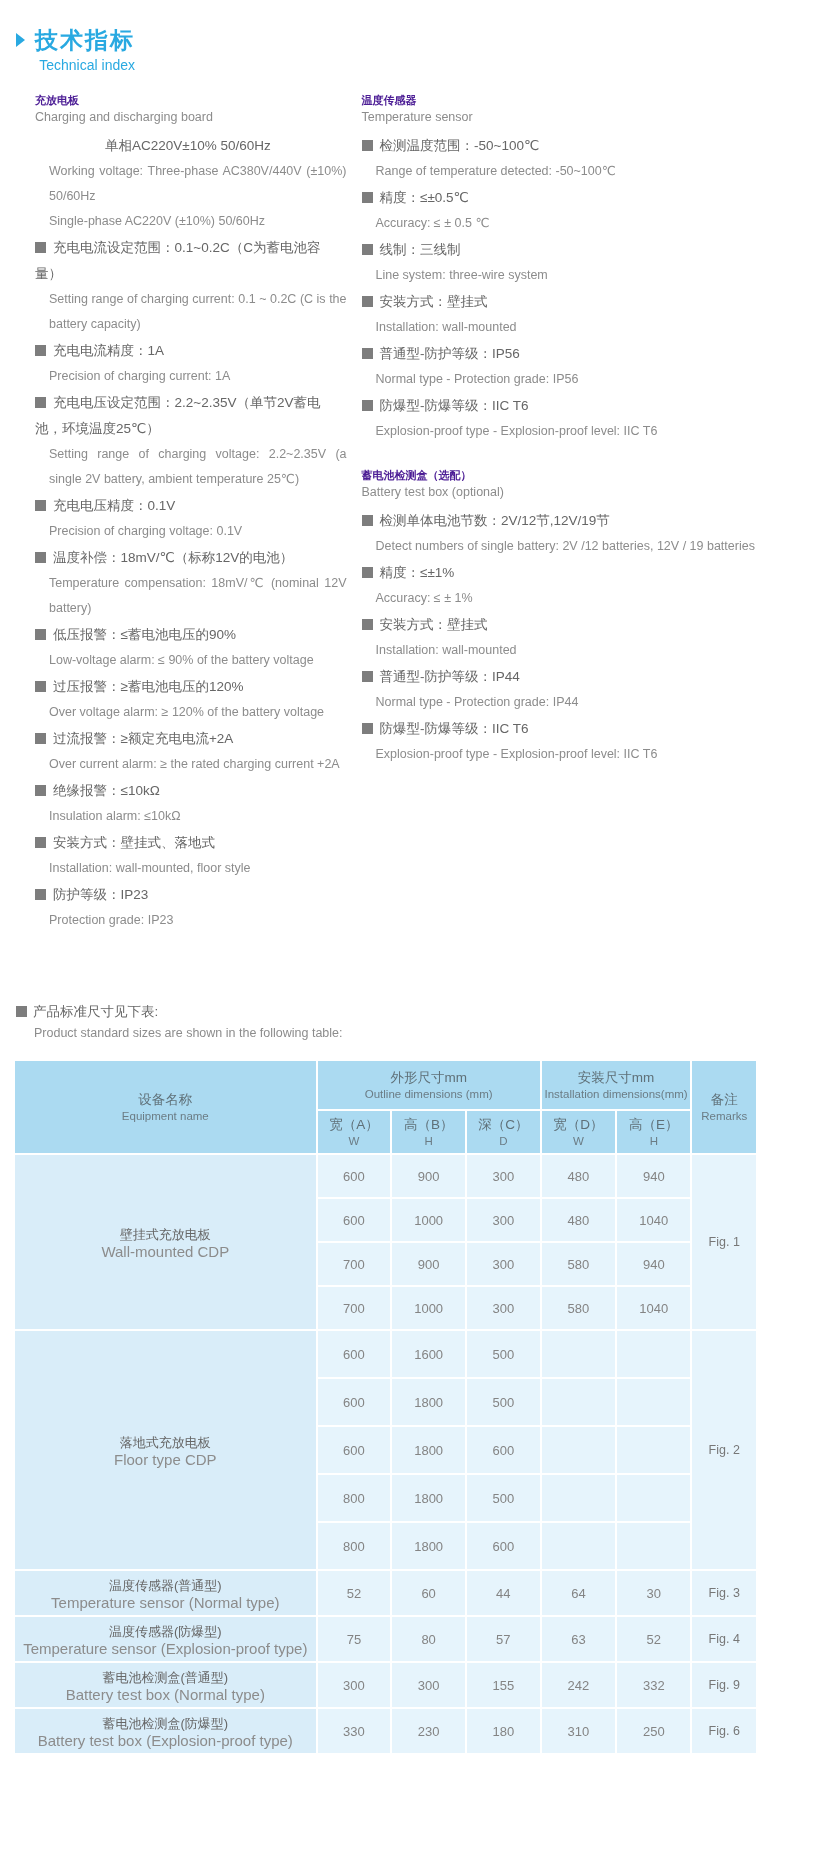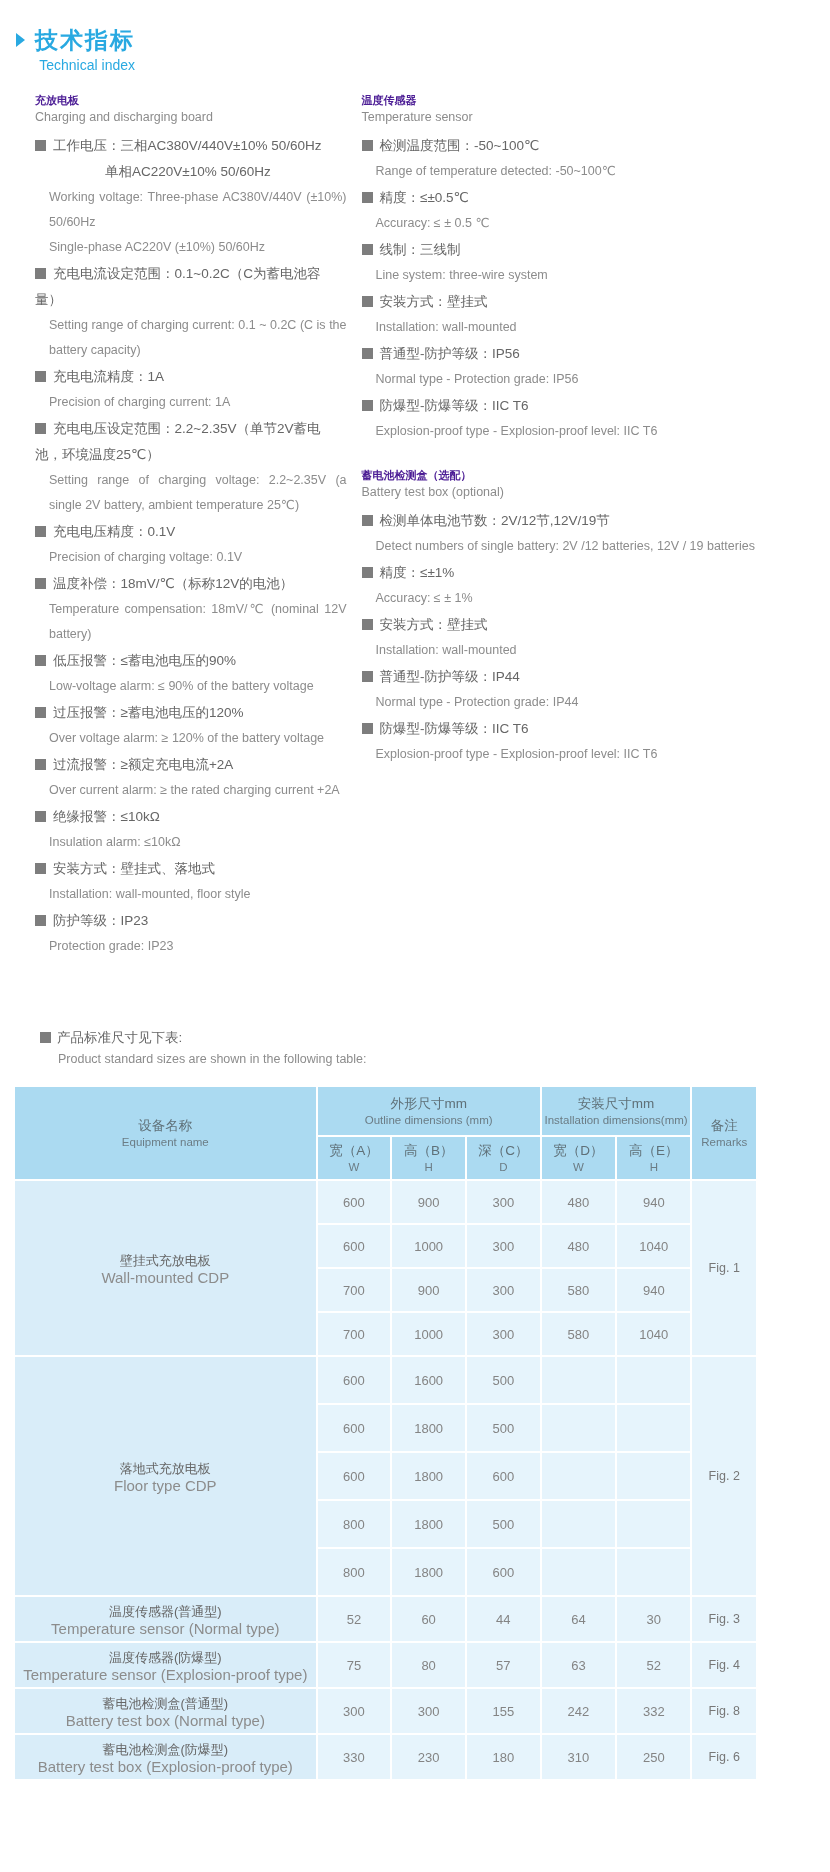--- a/index.html
+++ b/index.html
@@ -28,21 +28,21 @@
   .sec{margin-bottom:22px;}
   .sec-head-cn{font-size:11px;font-weight:bold;color:#4c1d95;line-height:18px;}
   .sec-head-en{font-size:12.5px;color:var(--en);line-height:17px;margin-bottom:7px;}
   .spec-item{margin-bottom:1px;}
   .cn-line{font-size:13.5px;color:var(--cn);line-height:26px;}
   .cn-line .bullet{display:inline-block;width:11px;height:11px;background:var(--bullet);margin-right:7px;position:relative;top:1px;}
   .cn-cont{padding-left:70px;}
   .en-line{font-size:12.5px;color:var(--en);line-height:25px;padding-left:14px;text-align:justify;}
 
   
-  .table-note{padding-left:16px;margin-top:46px;margin-left:24px;}
+  .table-note{padding-left:16px;margin-top:46px;}
   .note-cn{font-size:13.5px;color:var(--cn);line-height:22px;}
   .note-cn .bullet{display:inline-block;width:11px;height:11px;background:var(--bullet);margin-right:6px;position:relative;top:1px;}
   .note-en{font-size:12.5px;color:var(--en);line-height:20px;padding-left:18px;}
 
   
   table{border-collapse:collapse;margin:16px 0 0 13px;table-layout:fixed;}
   col.c-name{width:334px;}
   col.c-num{width:80px;}
   col.c-rem{width:68px;}
   th,td{border:2px solid #fff;text-align:center;vertical-align:middle;}
@@ -69,21 +69,20 @@
       <div class="title-en">Technical index</div>
     </div>
   </div>
 
   <div class="columns">
     <div class="col-left" id="col-left">
         <div class="sec">
           <div class="sec-head-cn">充放电板</div>
           <div class="sec-head-en">Charging and discharging board</div>
           <div class="spec-item">
-            <div class="cn-line"><span class="bullet"></span><span>工作电压：三相AC380V/440V±10%  50/60Hz</span></div>
             <div class="cn-line cn-cont"><span>单相AC220V±10%  50/60Hz</span></div>
             <div class="en-line">Working voltage: Three-phase AC380V/440V (±10%) 50/60Hz</div>
             <div class="en-line">Single-phase AC220V (±10%) 50/60Hz</div>
           </div>
           <div class="spec-item">
             <div class="cn-line"><span class="bullet"></span><span>充电电流设定范围：0.1~0.2C（C为蓄电池容量）</span></div>
             <div class="en-line">Setting range of charging current: 0.1 ~ 0.2C (C is the battery capacity)</div>
           </div>
           <div class="spec-item">
             <div class="cn-line"><span class="bullet"></span><span>充电电流精度：1A</span></div>
@@ -341,21 +340,21 @@
         <tr style="height: 46px;">
           <td class="name-cell" rowspan="1">
             <div class="n-cn">蓄电池检测盒(普通型)</div>
             <div class="n-en">Battery test box (Normal type)</div>
           </td>
           <td>300</td>
           <td>300</td>
           <td>155</td>
           <td>242</td>
           <td>332</td>
-          <td class="remark-cell" rowspan="1">Fig. 8</td>
+          <td class="remark-cell" rowspan="1">Fig. 9</td>
         </tr>
         <tr style="height: 46px;">
           <td class="name-cell" rowspan="1">
             <div class="n-cn">蓄电池检测盒(防爆型)</div>
             <div class="n-en">Battery test box (Explosion-proof type)</div>
           </td>
           <td>330</td>
           <td>230</td>
           <td>180</td>
           <td>310</td>

